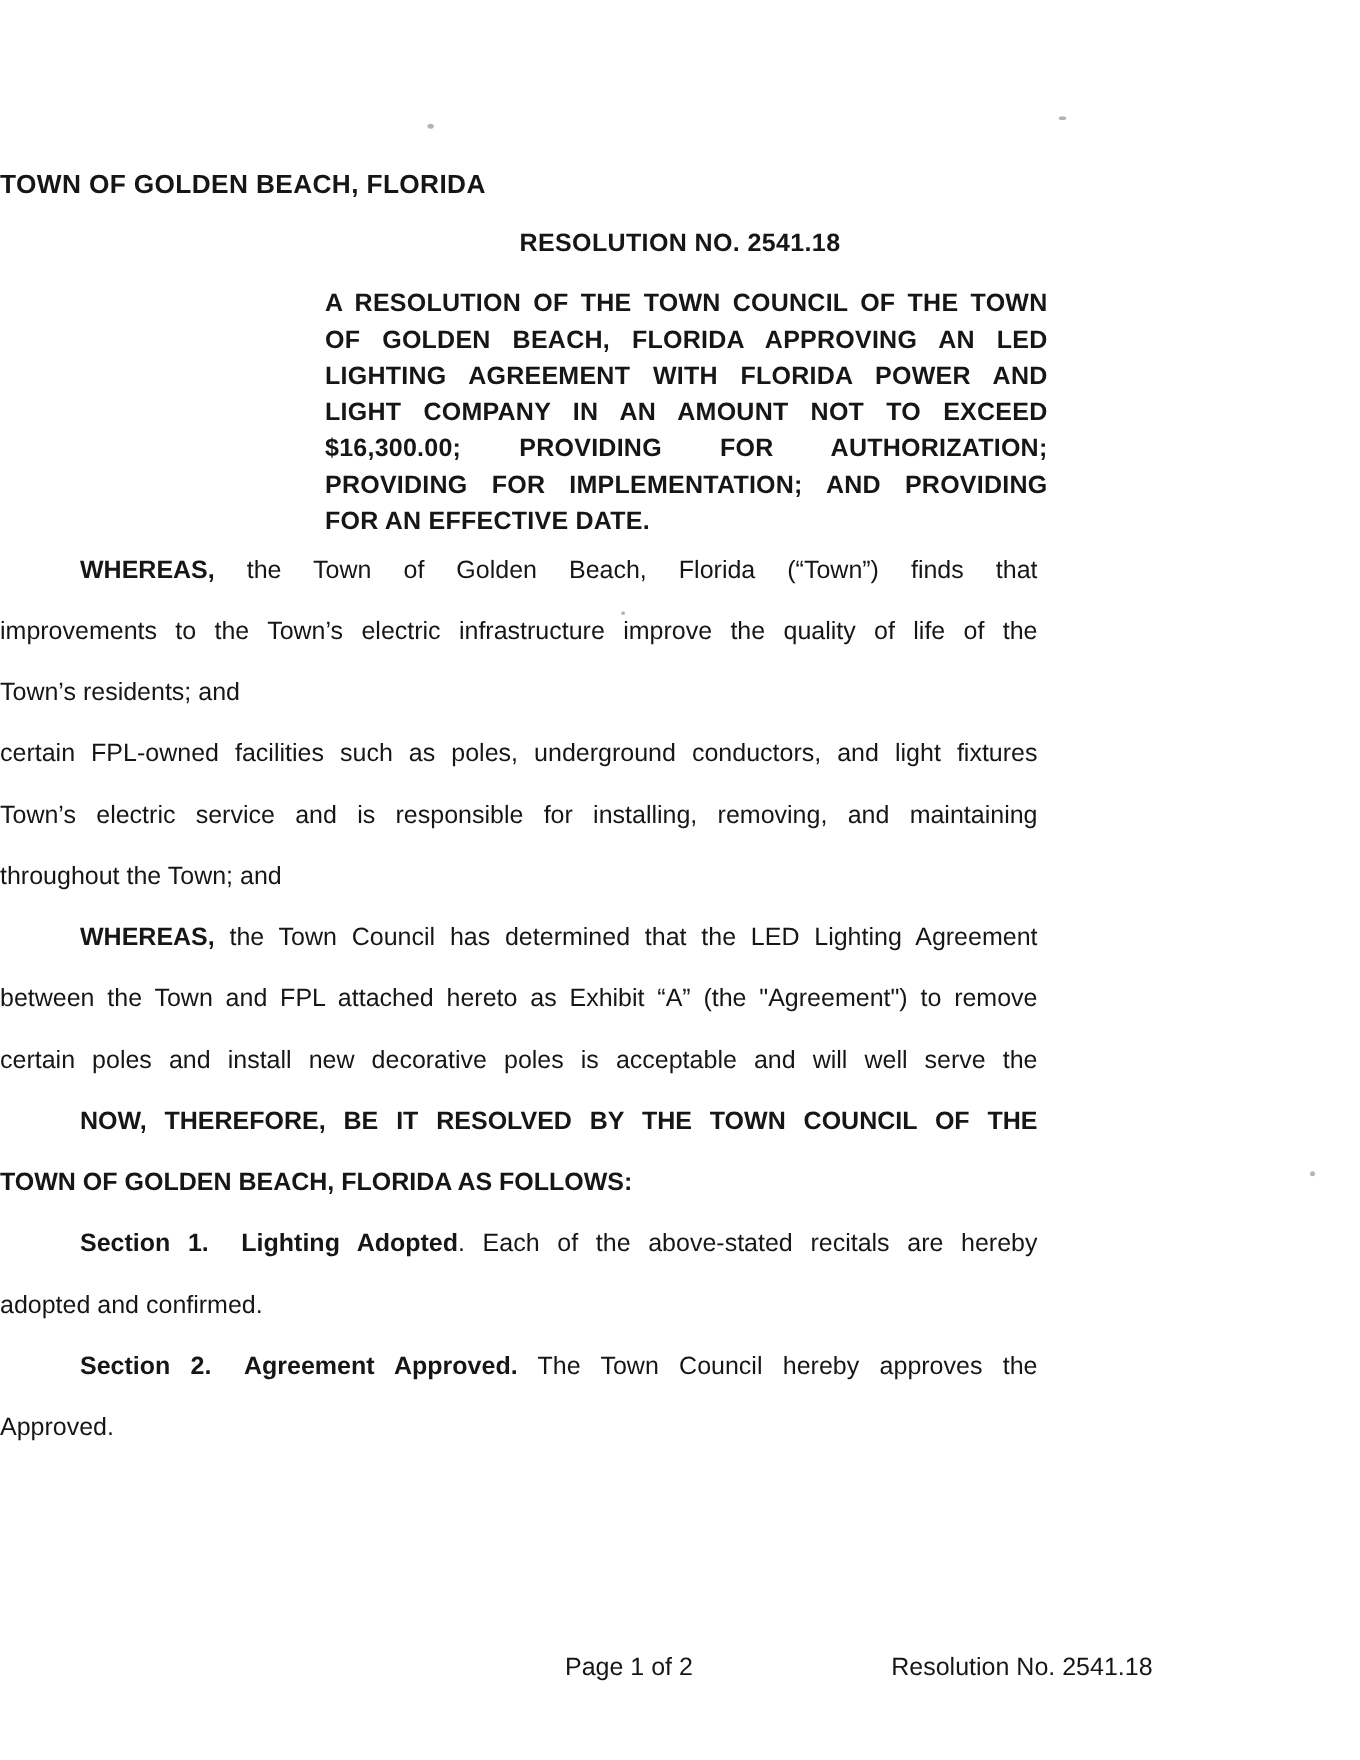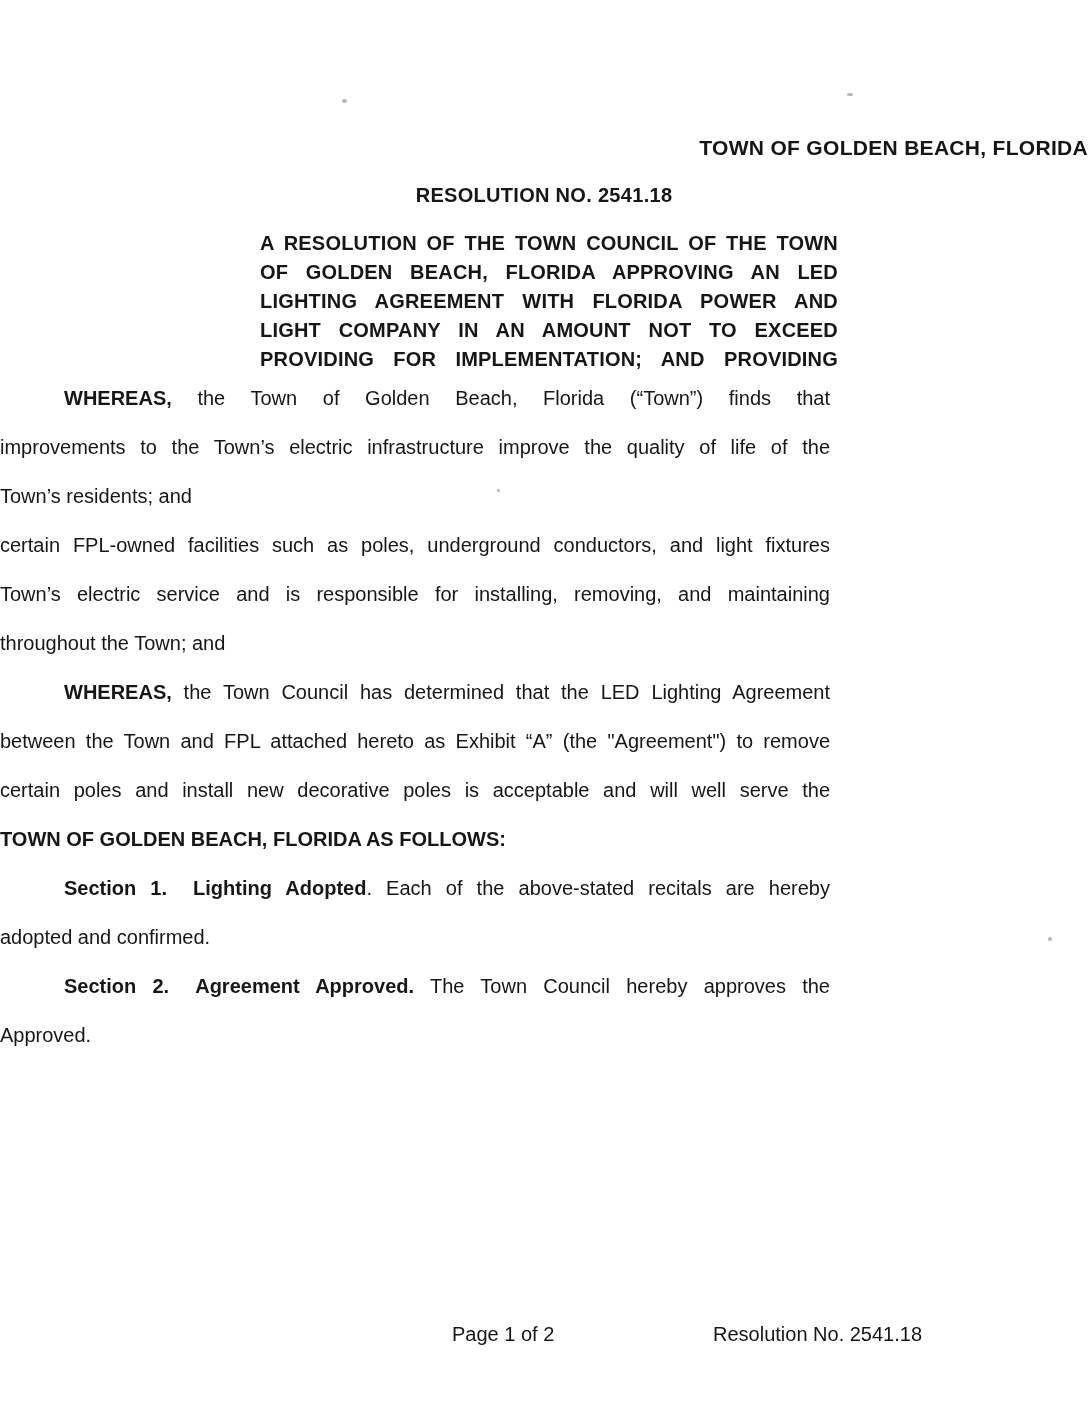--- a/index.html
+++ b/index.html
@@ -8,21 +8,21 @@
     width: 1088px;
     height: 1408px;
     margin: 0 auto;
     background: #ffffff;
     font-family: "Liberation Sans", sans-serif;
     color: #161616;
     overflow: hidden;
   }
   .header-title {
     padding-top: 136px;
-    text-align: right;
+    text-align: left;
     font-size: 21px;
     font-weight: 700;
     letter-spacing: 0.3px;
   }
   .res-line {
     margin-top: 24px;
     text-align: center;
     font-size: 20px;
     font-weight: 700;
     letter-spacing: 0.3px;
@@ -88,37 +88,40 @@
 
   <div class="header-title">TOWN OF GOLDEN BEACH, FLORIDA</div>
 
   <div class="res-line"><span>RESOLUTION NO. </span><span class="u">2541.18</span></div>
 
   <div class="caption">
     <div class="cap-line">A RESOLUTION OF THE TOWN COUNCIL OF THE TOWN</div>
     <div class="cap-line">OF GOLDEN BEACH, FLORIDA APPROVING AN LED</div>
     <div class="cap-line">LIGHTING AGREEMENT WITH FLORIDA POWER AND</div>
     <div class="cap-line">LIGHT COMPANY IN AN AMOUNT NOT TO EXCEED</div>
+    <div class="cap-line">$16,300.00; PROVIDING FOR AUTHORIZATION;</div>
     <div class="cap-line">PROVIDING FOR IMPLEMENTATION; AND PROVIDING</div>
+    <div class="cap-line last">FOR AN EFFECTIVE DATE.</div>
   </div>
 
   <div class="body">
 
     <div class="line first"><span class="b">WHEREAS,</span><span> the Town of Golden Beach, Florida (“Town”) finds that</span></div>
     <div class="line">improvements to the Town’s electric infrastructure improve the quality of life of the</div>
     <div class="line last">Town’s residents; and</div>
 
     <div class="line">certain FPL-owned facilities such as poles, underground conductors, and light fixtures</div>
     <div class="line">Town’s electric service and is responsible for installing, removing, and maintaining</div>
     <div class="line last">throughout the Town; and</div>
 
     <div class="line first"><span class="b">WHEREAS,</span><span> the Town Council has determined that the LED Lighting Agreement</span></div>
     <div class="line">between the Town and FPL attached hereto as Exhibit “A” (the "Agreement") to remove</div>
     <div class="line">certain poles and install new decorative poles is acceptable and will well serve the</div>
 
+    <div class="line first b">NOW, THEREFORE, BE IT RESOLVED BY THE TOWN COUNCIL OF THE</div>
     <div class="line last b">TOWN OF GOLDEN BEACH, FLORIDA AS FOLLOWS:</div>
 
     <div class="line first"><span class="b u">Section 1.</span><span class="tab"></span><span class="b u">Lighting Adopted</span><span>. Each of the above-stated recitals are hereby</span></div>
     <div class="line last">adopted and confirmed.</div>
 
     <div class="line first"><span class="b u">Section 2.</span><span class="tab"></span><span class="b u">Agreement Approved.</span><span> The Town Council hereby approves the</span></div>
     <div class="line last">Approved.</div>
 
   </div>
 

